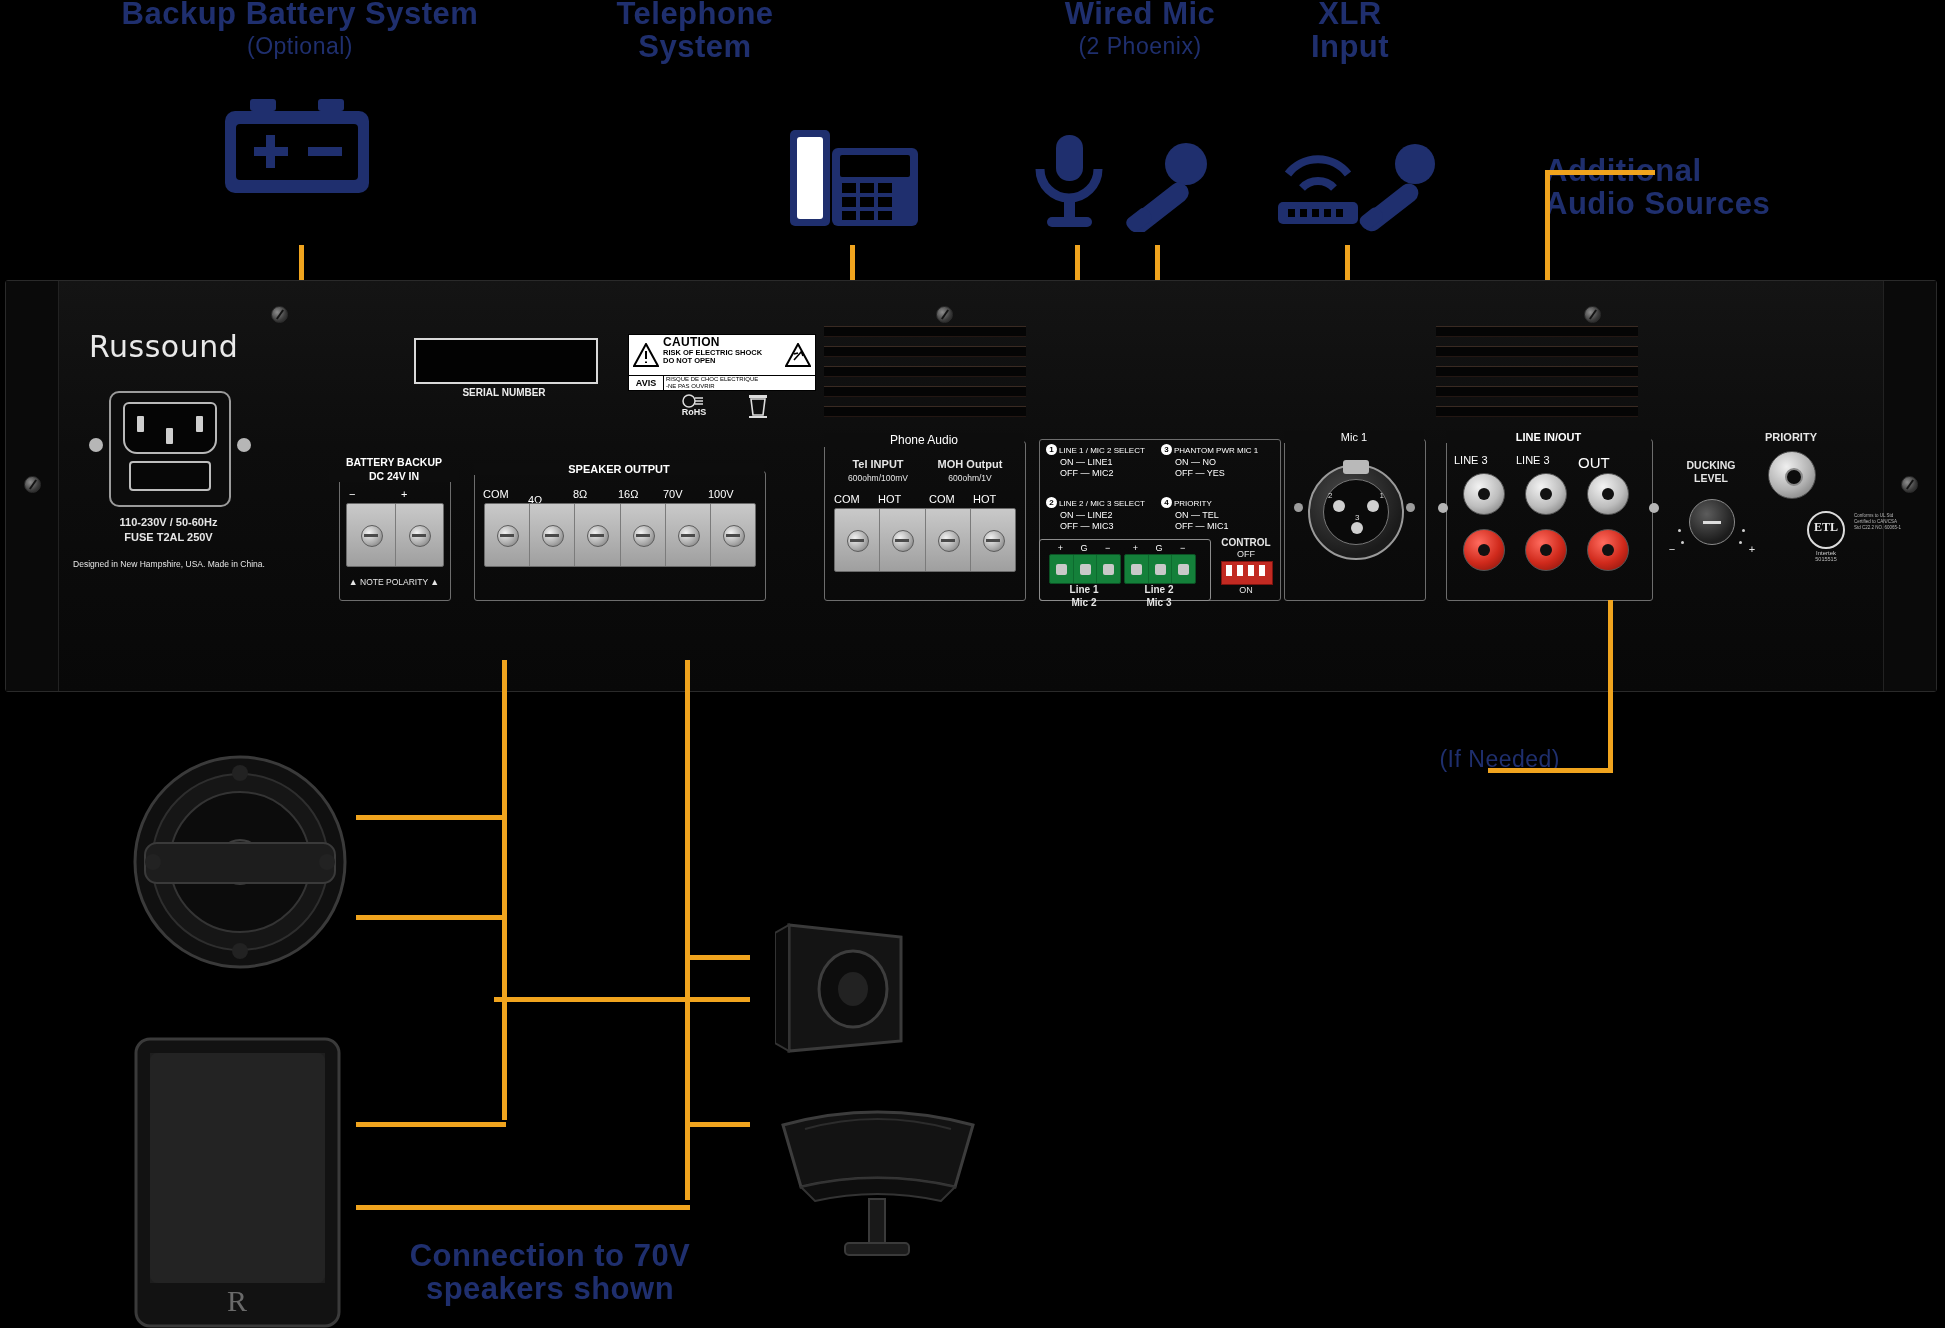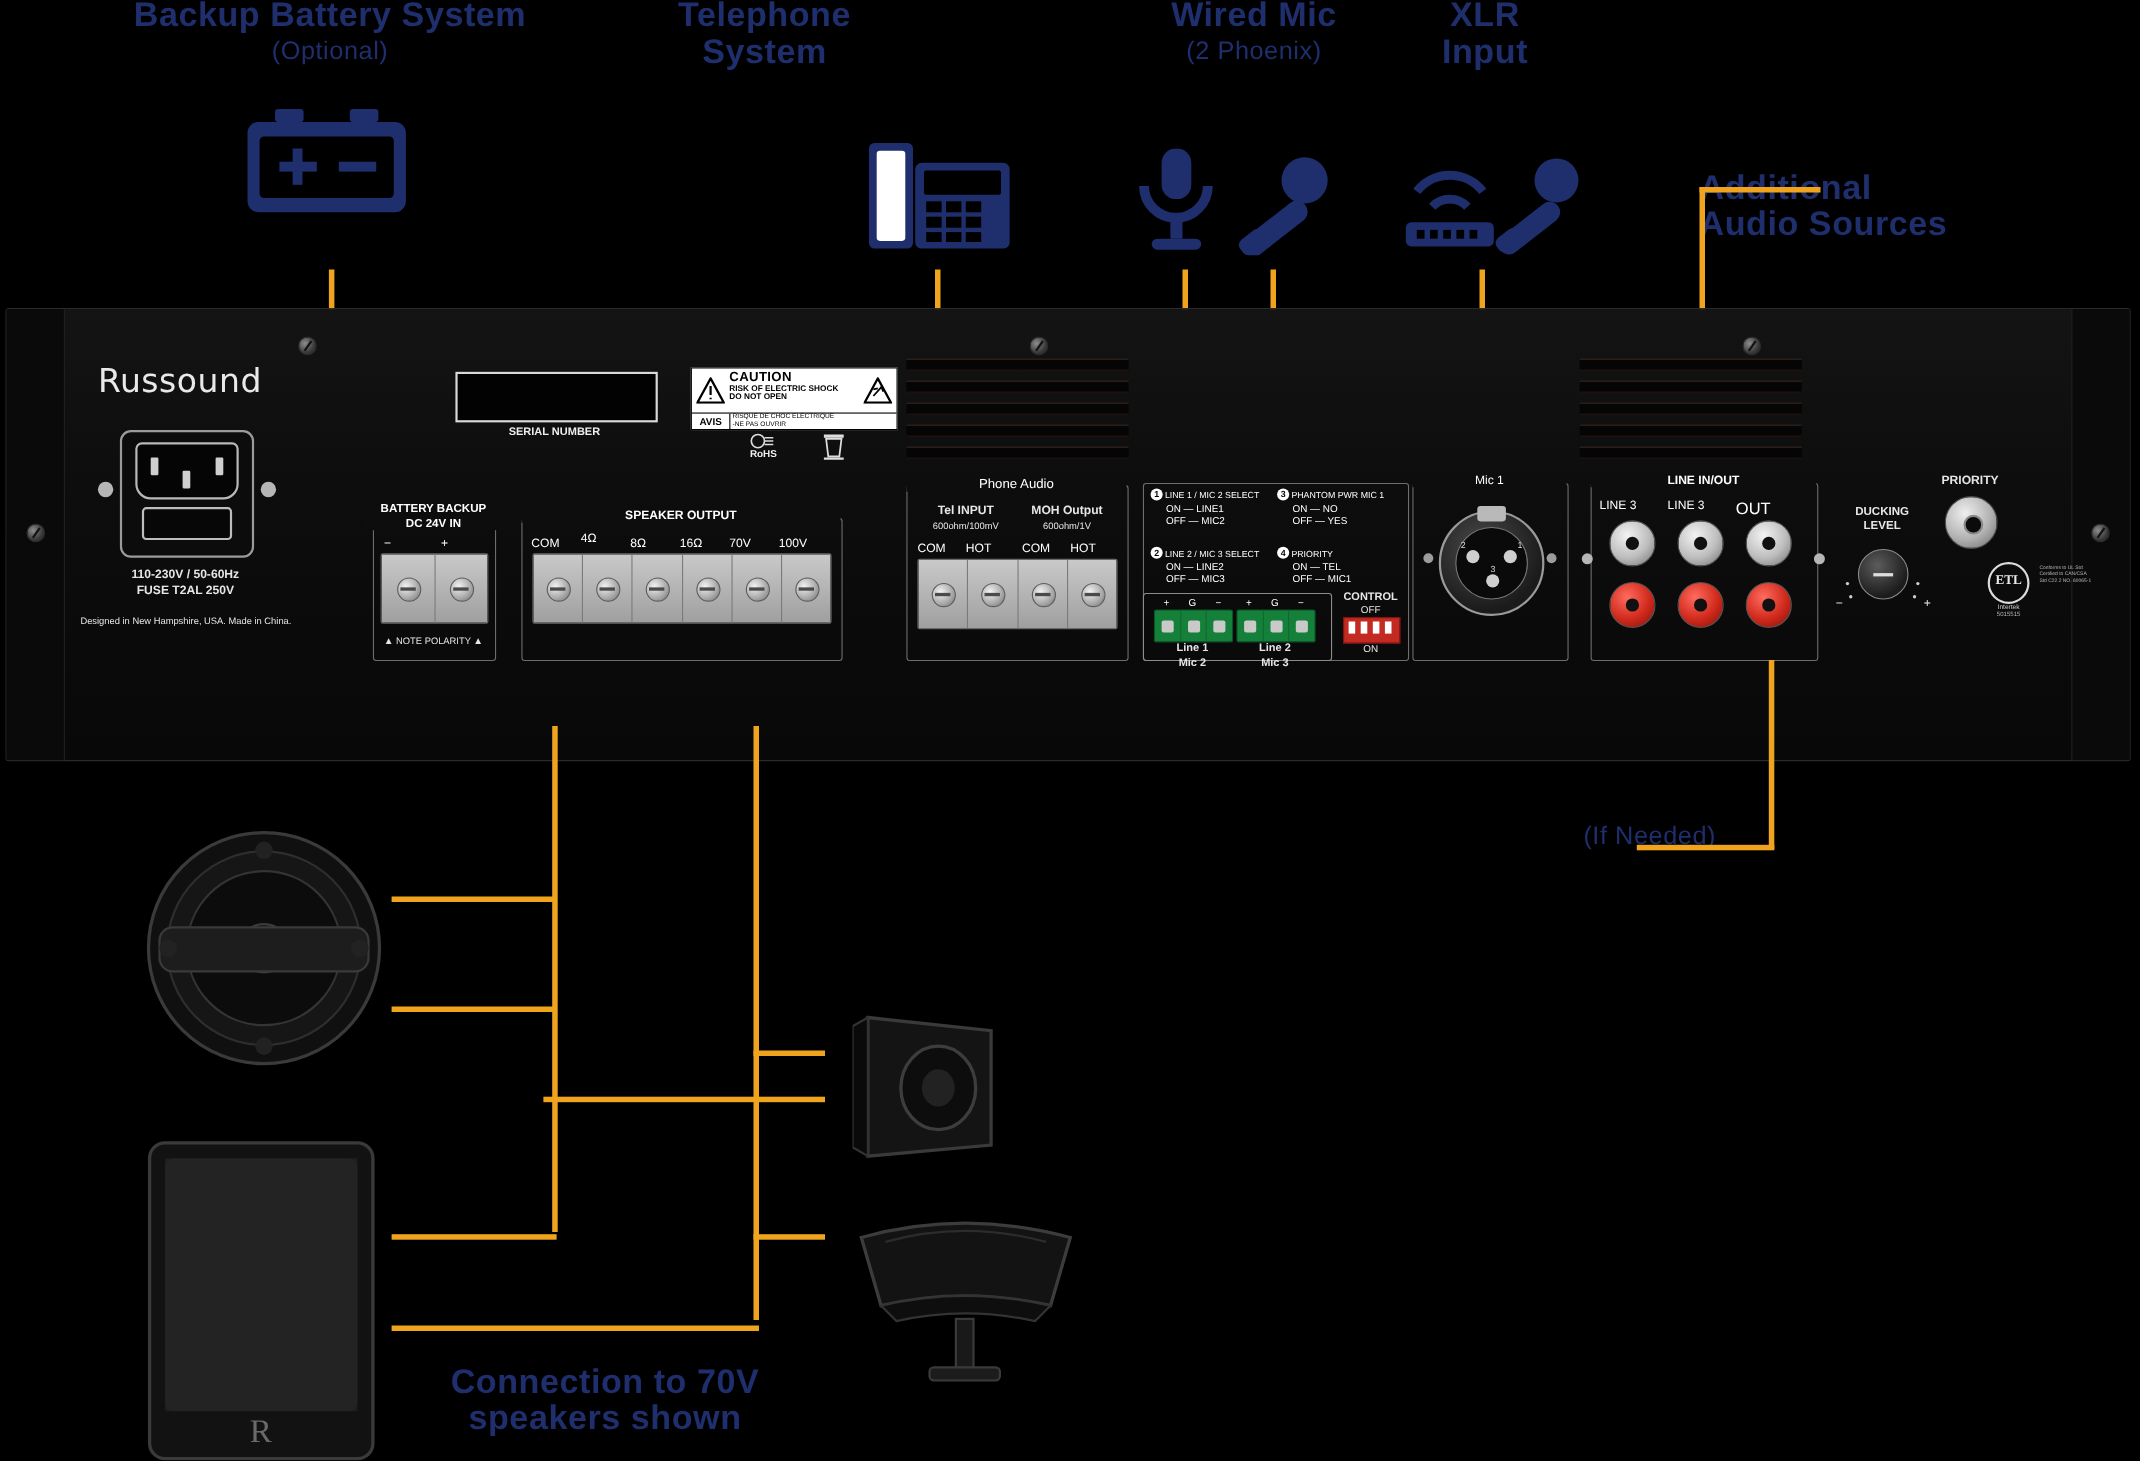--- a/index.html
+++ b/index.html
@@ -304,21 +304,21 @@
     <div class="cell"></div>
     <div class="cell"></div>
   </div>
   <div class="mini" style="left:328px;top:296px;width:120px;font-size:8.5px;">
     <span style="font-size:9px;">▲</span> <span>NOTE POLARITY</span> <span style="font-size:9px;">▲</span>
   </div>
 
   <div class="grp" style="left:468px;top:190px;width:290px;height:128px;"></div>
   <div class="grp-title" style="left:468px;top:182px;width:290px;font-size:11px;font-weight:700;background:#0d0d0d;">SPEAKER OUTPUT</div>
   <div class="tlabel" style="left:477px;top:207px;width:40px;">COM</div>
-  <div class="tlabel" style="left:522px;top:203px;width:40px;">4Ω</div>
+  <div class="tlabel" style="left:522px;top:213px;width:40px;">4Ω</div>
   <div class="tlabel" style="left:567px;top:207px;width:40px;">8Ω</div>
   <div class="tlabel" style="left:612px;top:207px;width:40px;">16Ω</div>
   <div class="tlabel" style="left:657px;top:207px;width:40px;">70V</div>
   <div class="tlabel" style="left:702px;top:207px;width:44px;">100V</div>
   <div class="term" style="left:478px;top:222px;width:270px;height:62px;">
     <div class="cell"></div>
     <div class="cell"></div>
     <div class="cell"></div>
     <div class="cell"></div>
     <div class="cell"></div>

